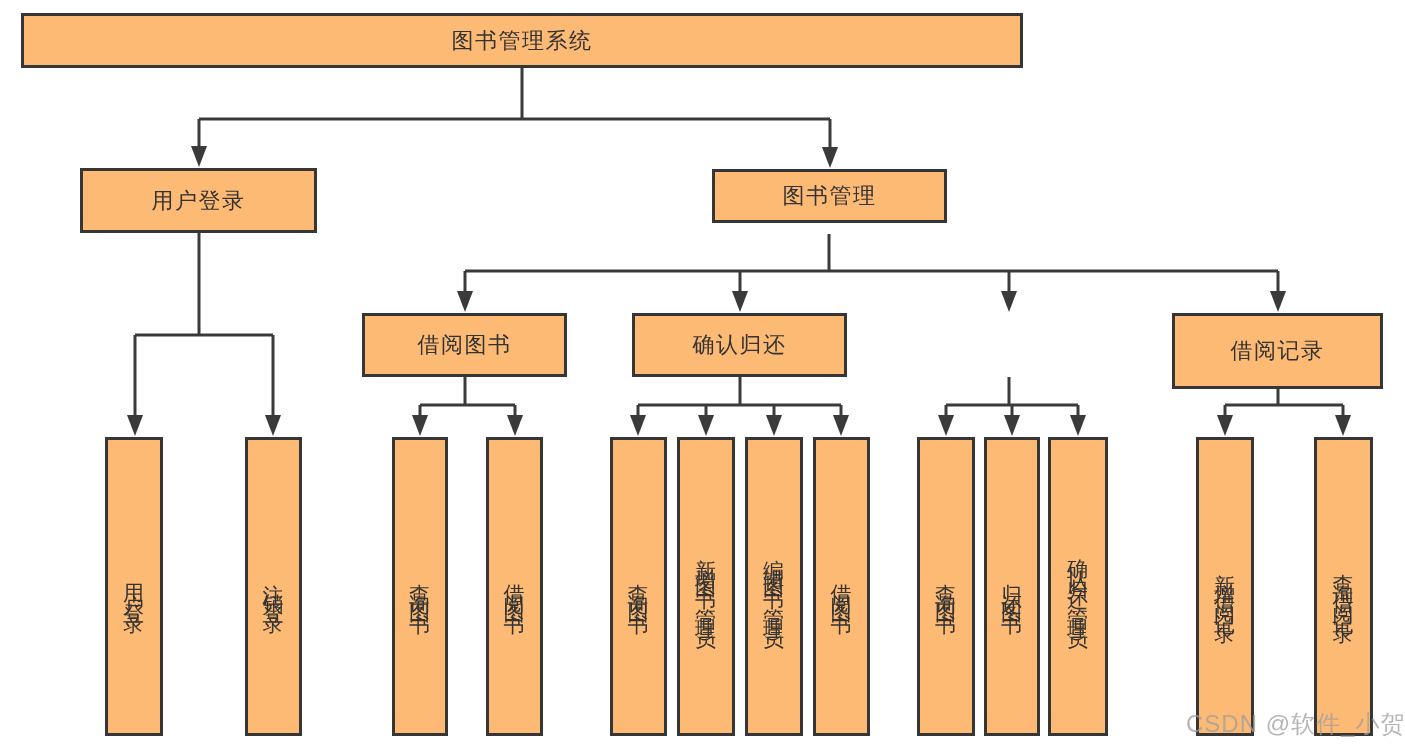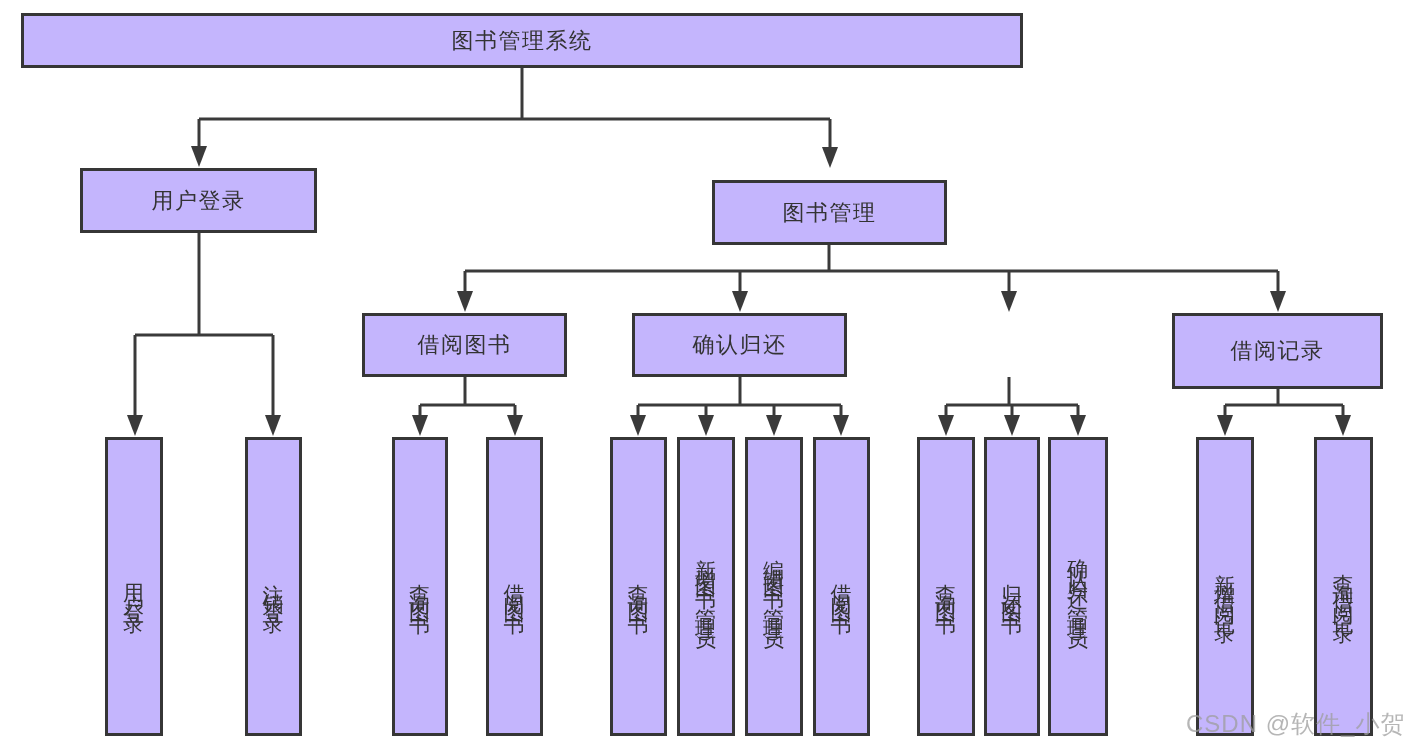--- a/index.html
+++ b/index.html
@@ -5,21 +5,21 @@
   html,body{margin:0;padding:0;}
   body{
     width:1405px;height:747px;position:relative;background:#ffffff;
     font-family:"Liberation Sans","DejaVu Sans",sans-serif;
     overflow:hidden;
   }
   #stage{position:absolute;left:0;top:0;width:1405px;height:747px;}
   svg.connectors{position:absolute;left:0;top:0;z-index:1;}
   .box{
     position:absolute;box-sizing:border-box;
-    border:3px solid #363636;background:#c4b5fd;color:#333333;
+    border:3px solid #363636;background:#fdba74;color:#333333;
     display:flex;align-items:center;justify-content:center;
     z-index:2;
   }
   .h{font-size:22px;letter-spacing:1.5px;white-space:nowrap;}
   .v{
     writing-mode:vertical-rl;text-orientation:mixed;
     font-size:21px;line-height:1;letter-spacing:10px;
     white-space:nowrap;
   }
   .watermark{
@@ -107,21 +107,21 @@
       <line x1="1225" y1="405" x2="1225" y2="421"></line>
         <polygon points="1217,415 1233,415 1225,436"></polygon>
       <line x1="1343" y1="405" x2="1343" y2="421"></line>
         <polygon points="1335,415 1351,415 1343,436"></polygon>
     </g>
   </svg>
 
   <div class="box h" style="left:21px;top:13px;width:1002px;height:55px">图书管理系统</div>
 
   <div class="box h" style="left:80px;top:168px;width:237px;height:65px">用户登录</div>
-  <div class="box h" style="left:712px;top:180px;width:235px;height:65px">图书管理</div>
+  <div class="box h" style="left:712px;top:169px;width:235px;height:54px">图书管理</div>
 
   <div class="box h" style="left:362px;top:313px;width:205px;height:64px">借阅图书</div>
   <div class="box h" style="left:632px;top:313px;width:215px;height:64px">确认归还</div>
   <div class="box h" style="left:1172px;top:313px;width:211px;height:76px">借阅记录</div>
 
   <div class="box v" style="left:105px;top:437px;width:58px;height:299px">用户登录</div>
   <div class="box v" style="left:245px;top:437px;width:57px;height:299px">注销登录</div>
 
   <div class="box v" style="left:392px;top:437px;width:56px;height:299px">查询图书</div>
   <div class="box v" style="left:486px;top:437px;width:57px;height:299px">借阅图书</div>

